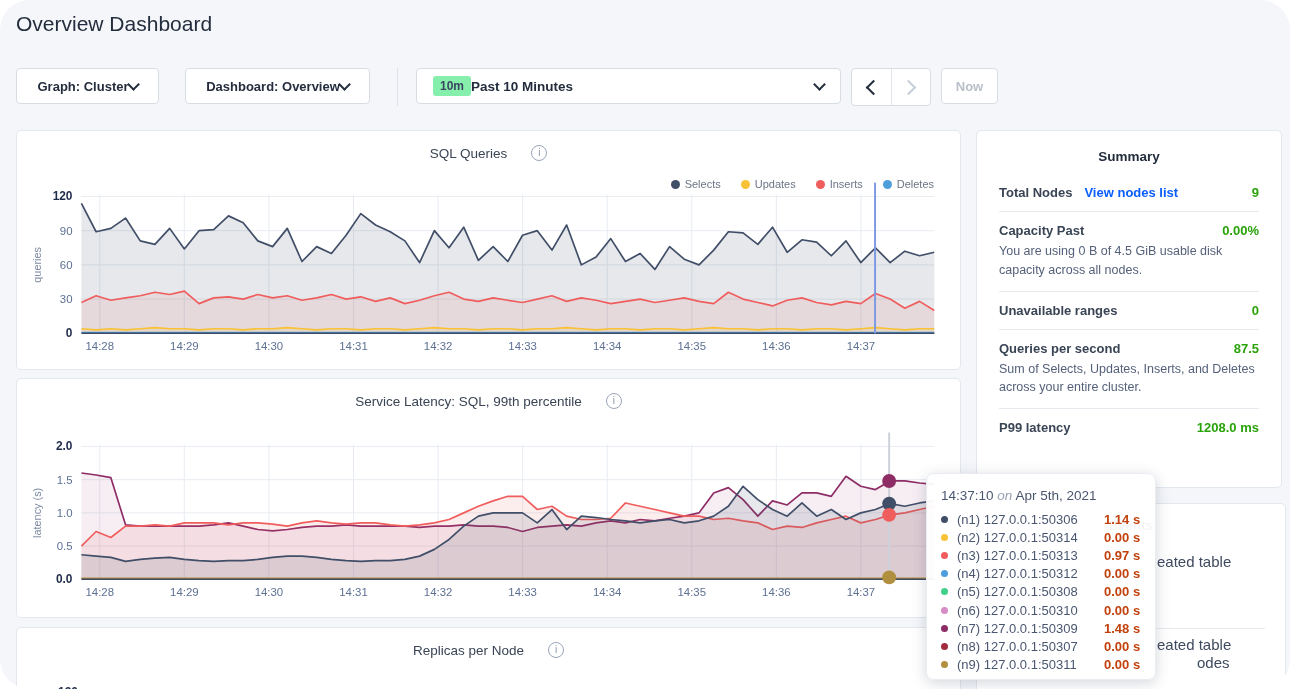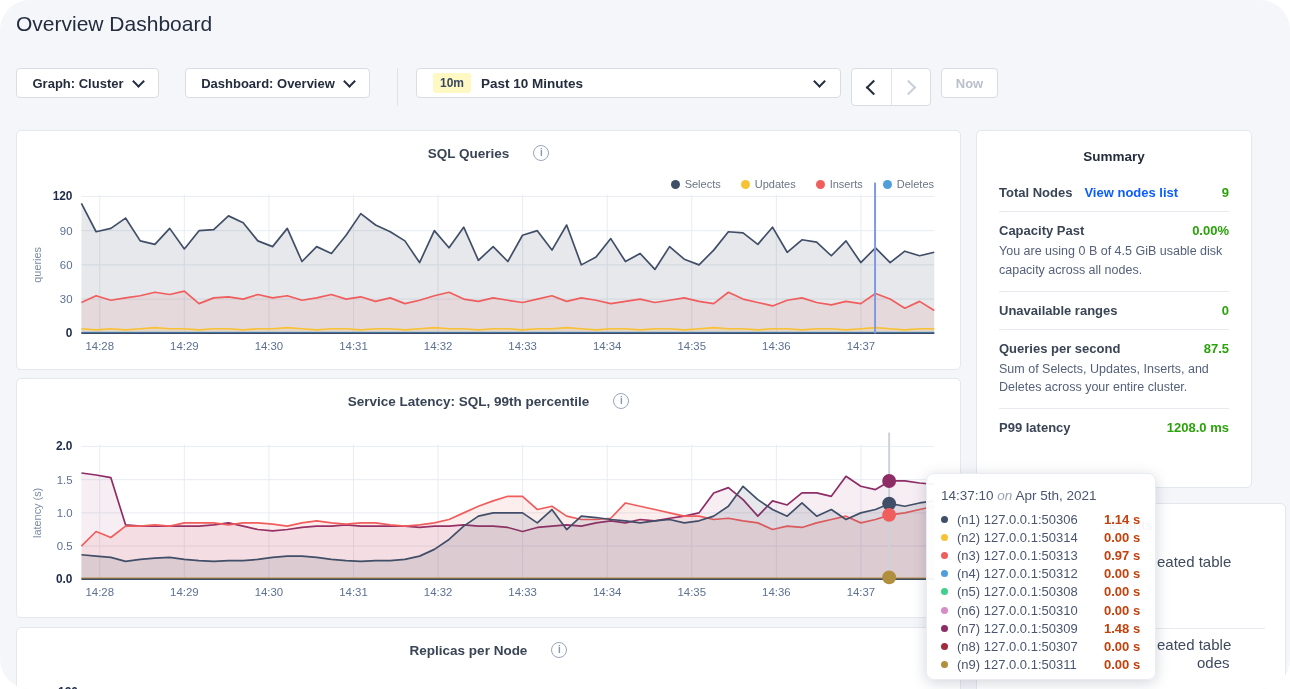--- a/index.html
+++ b/index.html
@@ -1,59 +1,59 @@
 <!DOCTYPE html>
 <html><head>
 <meta charset="utf-8">
 <style>
   html,body{margin:0;padding:0;}
   .page{position:relative;width:1290px;height:689px;background:#f4f6fa;overflow:hidden;
         font-family:"Liberation Sans",sans-serif;color:#242d3d;border-radius:30px;}
   .page-title{position:absolute;left:16px;top:12px;font-size:21px;font-weight:400;color:#242d3d;margin:0;}
 
   
-  .btn{position:absolute;top:68px;height:30px;background:#fff;border:1px solid #d8dde4;border-radius:4px;
+  .btn{position:absolute;top:68px;height:36px;background:#fff;border:1px solid #d8dde4;border-radius:4px;
        font-family:inherit;font-weight:700;font-size:13px;color:#242d3d;cursor:pointer;
-       display:flex;align-items:center;justify-content:center;gap:10px;box-sizing:border-box;}
+       display:flex;align-items:center;justify-content:center;box-sizing:border-box;}
   .dd-graph{left:16px;width:143px;}
   .dd-dash{left:185px;width:185px;}
   .vdiv{position:absolute;left:397px;top:68px;width:1px;height:38px;background:#dfe3e9;}
   .timesel{left:416px;width:425px;justify-content:flex-start;padding:0 16px;}
-  .badge{background:#fef9c3;border-radius:3px;padding:3px 7px;font-size:12px;font-weight:700;color:#3a4660;}
+  .badge{background:#86efac;border-radius:3px;padding:3px 7px;font-size:12px;font-weight:700;color:#3a4660;}
   .tlabel{font-size:13.5px;}
   .timesel .chev{margin-left:auto;}
   .arrows{position:absolute;left:851px;top:68px;width:80px;height:38px;background:#fff;border:1px solid #d8dde4;
           border-radius:4px;display:flex;box-sizing:border-box;}
   .arrows button{flex:1;background:none;border:none;cursor:pointer;display:flex;align-items:center;justify-content:center;}
   .arrows button + button{border-left:1px solid #e2e6ec;}
   .nowbtn{left:941px;width:57px;color:#b9c0ca;cursor:default;}
   .chev{display:inline-block;width:7px;height:7px;border-right:2px solid #242d3d;border-bottom:2px solid #242d3d;}
   .chev.down{transform:rotate(45deg);margin-top:-4px;}
   .chev.big{width:9px;height:9px;border-width:2.4px;}
   .chev.left{transform:rotate(135deg);margin-left:4px;}
   .chev.right{transform:rotate(-45deg);margin-right:4px;border-color:#c8cfd9;}
 
   
   .card{position:absolute;background:#fff;border:1px solid #e3e7ee;border-radius:5px;box-sizing:border-box;}
   .c1{left:16px;top:130px;width:945px;height:240px;}
   .c2{left:16px;top:378px;width:945px;height:240px;}
   .c3{left:16px;top:627px;width:945px;height:120px;}
   .chart-title{position:absolute;top:14px;left:0;right:0;display:flex;justify-content:center;align-items:center;
-               gap:24px;font-weight:700;font-size:13.5px;color:#394455;z-index:2;}
+               gap:24px;font-weight:400;font-size:13.5px;color:#394455;z-index:2;}
   .info{width:16px;height:16px;border:1px solid #9aa5b8;border-radius:50%;color:#8a96ab;font-size:10px;
         line-height:14px;text-align:center;display:inline-block;cursor:pointer;box-sizing:border-box;}
   .legend{position:absolute;top:47px;right:26px;display:flex;gap:20px;font-size:11px;color:#6b7585;
           align-items:center;z-index:2;}
   .lg-dot{width:9px;height:9px;border-radius:50%;display:inline-block;margin-right:5px;vertical-align:-1px;}
   .chartsvg{position:absolute;left:0;top:0;width:100%;height:100%;}
   .chartsvg text{font-family:"Liberation Sans",sans-serif;}
   .rp-ymax{position:absolute;left:41px;top:57px;font-weight:700;font-size:12px;color:#1e2b49;}
 
   
-  .sidebar1{left:976px;top:130px;width:276px;height:358px;padding:16px 22px;}
+  .sidebar1{left:976px;top:130px;width:306px;height:358px;padding:16px 22px;}
   .sum-title{text-align:center;font-weight:700;font-size:13.5px;color:#242d3d;margin:2px 0 10px;}
   .sum-row{padding:11px 0;border-bottom:1px solid #e7eaef;}
   .sum-row.last{border-bottom:none;}
   .sum-head{display:flex;justify-content:space-between;align-items:baseline;font-weight:700;font-size:13px;color:#394455;}
   .sum-left{display:flex;gap:12px;align-items:baseline;}
   .green{color:#2aa30a;}
   .link{color:#0b5dff;cursor:pointer;}
   .sum-desc{font-size:12.5px;color:#55617a;line-height:1.5;margin-top:4px;font-weight:400;}
 
   

